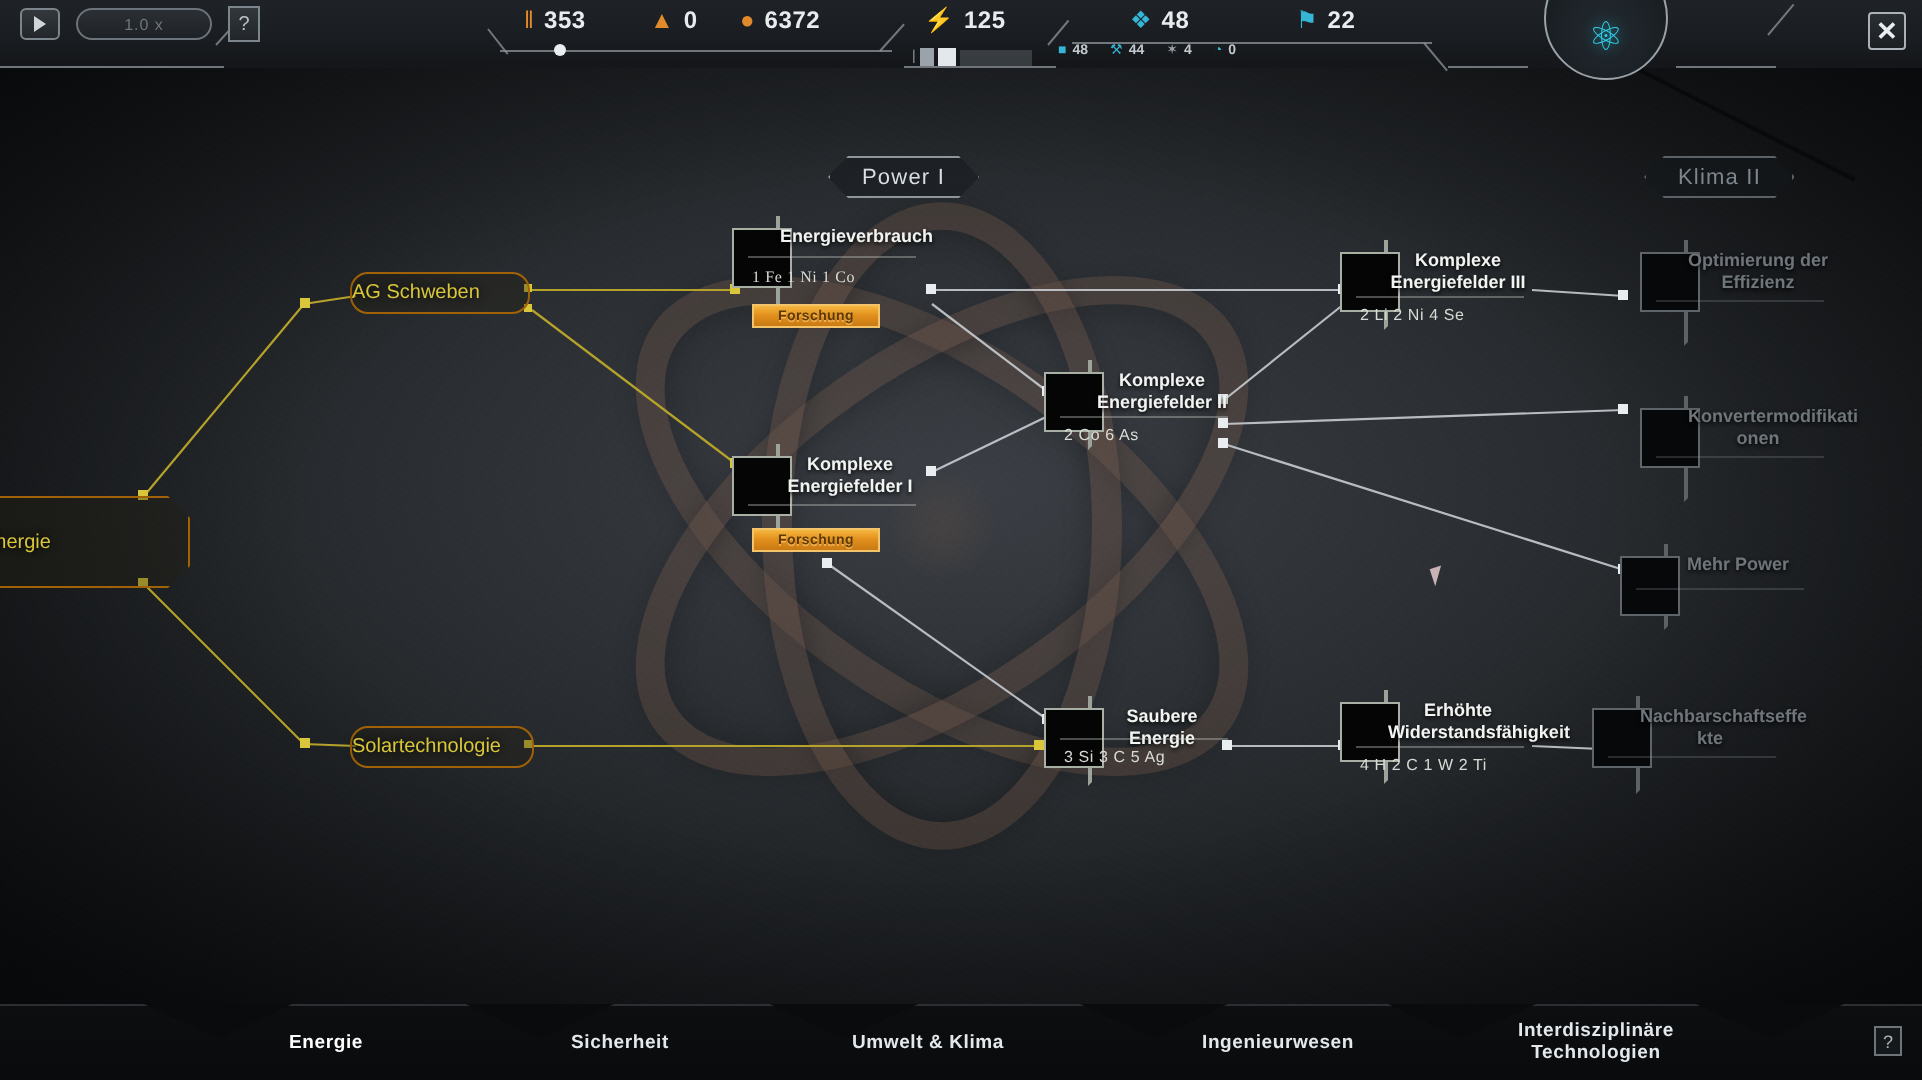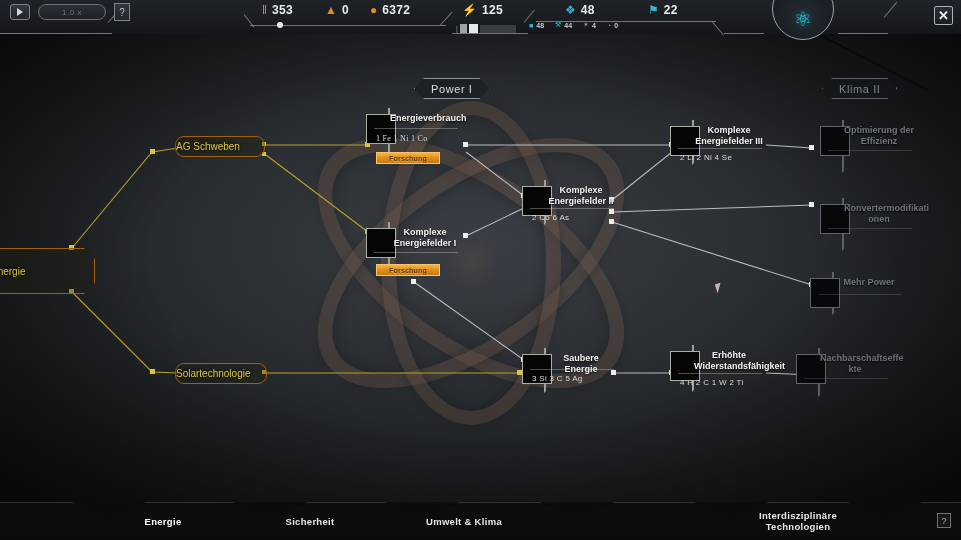--- a/index.html
+++ b/index.html
@@ -496,20 +496,23 @@
 
     <div class="tab active" style="left:110px; width:106px;">
       <span style="white-space:pre-line;">Energie</span>
     </div>
     <div class="tab" style="left:255px; width:110px;">
       <span style="white-space:pre-line;">Sicherheit</span>
     </div>
     <div class="tab" style="left:405px; width:118px;">
       <span style="white-space:pre-line;">Umwelt &amp; Klima</span>
     </div>
+    <div class="tab" style="left:580px; width:118px;">
+      <span style="white-space:pre-line;">Ingenieurwesen</span>
+    </div>
     <div class="tab" style="left:738px; width:120px;">
       <span style="white-space:pre-line;">Interdisziplinäre
 Technologien</span>
     </div>
 
     <div class="tab-help">
       <span>?</span>
     </div>
   </div>
 

